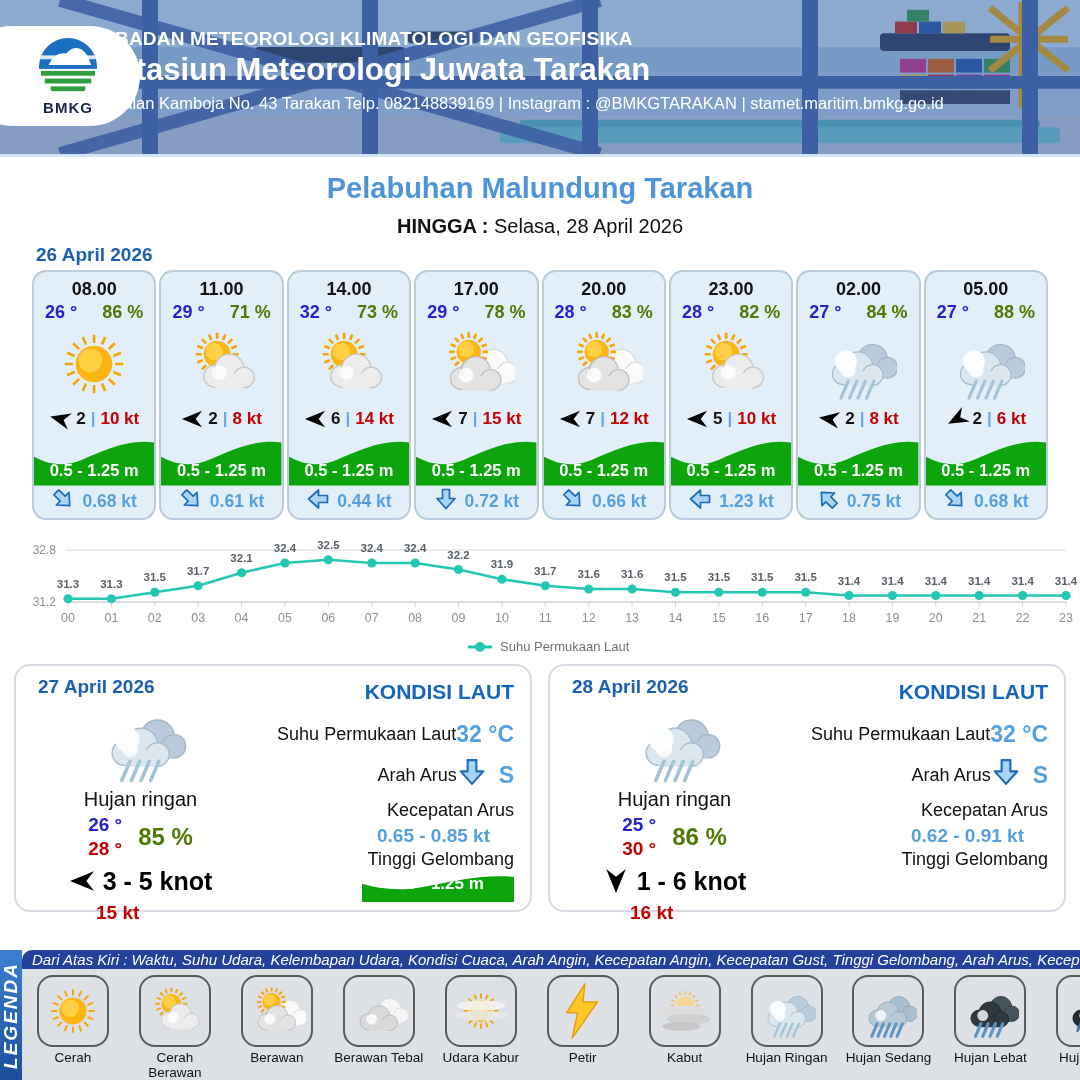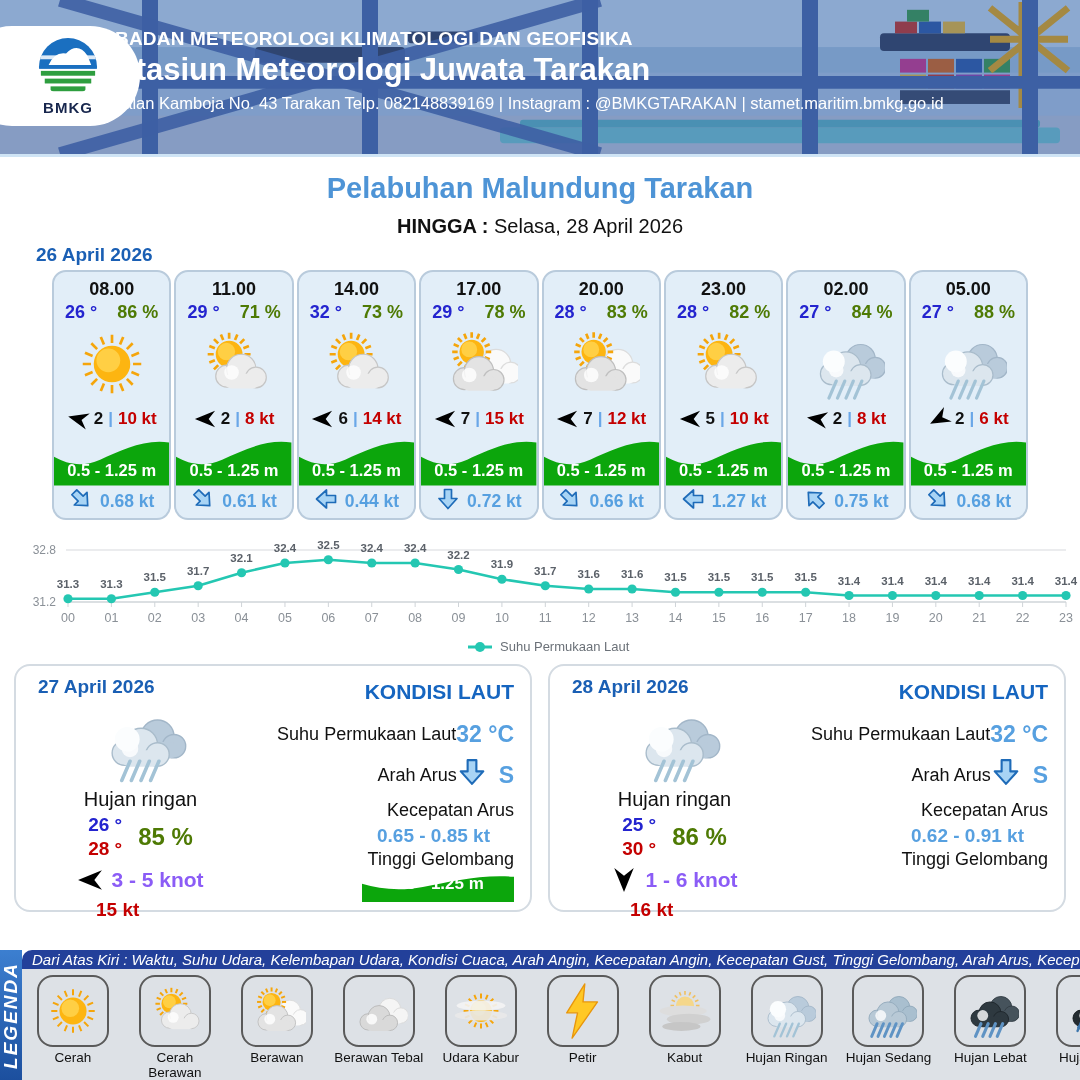--- a/index.html
+++ b/index.html
@@ -21,21 +21,21 @@
   
   .titlebar { text-align:center; padding-top:12px; }
   .main-title { font-size:40px; font-weight:800; color:#1565c0; letter-spacing:.5px;
     text-shadow:-2px -2px 0 #fff, 2px -2px 0 #fff, -2px 2px 0 #fff, 2px 2px 0 #fff, 3px 4px 4px rgba(0,0,0,.30); }
   .sub-title { font-size:29px; font-weight:bold; color:#4e94d6; margin-top:3px; }
   .validity { display:flex; justify-content:center; gap:90px; margin-top:10px; font-size:20px; color:#111; }
   .validity b { font-weight:800; }
   .date-label { margin:6px 0 4px 36px; font-size:19px; font-weight:bold; color:#1a5fb4; }
 
   
-  .cards-row { display:flex; gap:3px; padding:0 52px; height:250px; }
+  .cards-row { display:flex; gap:3px; padding:0 32px; height:250px; }
   .fcard { flex:1; background:#e2eef8; border:2px solid #b9cbdc; border-radius:14px;
     overflow:hidden; display:flex; flex-direction:column; }
   .fc-time { text-align:center; font-size:18px; font-weight:bold; color:#111; margin-top:7px; }
   .fc-tr { display:flex; justify-content:space-between; padding:2px 11px 0 11px;
     font-size:18px; font-weight:bold; }
   .fc-temp { color:#2424cf; } .fc-rh { color:#4e7a04; }
   .fc-icon { height:86px; display:flex; align-items:center; justify-content:center; }
   .fc-icon svg { width:78px; height:78px; }
   .fc-wind { display:flex; align-items:center; justify-content:center; gap:5px;
     font-size:17px; font-weight:bold; height:28px; }
@@ -58,21 +58,21 @@
   .sum-left { width:205px; display:flex; flex-direction:column; align-items:center; }
   .sum-date { align-self:flex-start; font-size:19px; font-weight:bold; color:#1a5fb4; }
   .sum-icon svg { width:92px; height:88px; }
   .sum-cond { font-size:20px; color:#111; margin-top:-2px; }
   .sum-temps { display:flex; align-items:center; gap:16px; margin-top:2px; }
   .sum-temps .col { display:flex; flex-direction:column; line-height:1.25; }
   .tmin { color:#2424cf; font-size:19px; font-weight:bold; }
   .tmax { color:#c40000; font-size:19px; font-weight:bold; }
   .srh { color:#4e7a04; font-size:24px; font-weight:bold; }
   .sum-wind { display:flex; align-items:center; gap:8px; margin-top:6px;
-    font-size:21px; font-weight:bold; color:#8b5cf6; }
+    font-size:25px; font-weight:bold; color:#000000; }
   .sgust { align-self:flex-start; margin:6px 0 0 58px; font-size:19px; font-weight:bold; color:#c40000; }
   .sum-right { flex:1; padding-left:28px; display:flex; flex-direction:column;align-items:flex-end; }
   .sea-head { font-size:21px; font-weight:800; color:#1565c0; margin:4px 0 8px 0; }
   .sea-row { display:flex; justify-content:space-between; align-items:center;
     font-size:18px; color:#111; margin-top:9px; }
   .sea-row .val { color:#57a0e0; font-weight:bold; font-size:23px; display:flex; align-items:center; gap:12px; }
   .spd-line { text-align:right; color:#57a0e0; font-weight:bold; font-size:19px; margin-top:4px; padding-right:24px; }
   .sea-wave { position:relative; align-self:flex-end; width:152px; height:62px; margin-top:2px; }
   .sea-wave svg { position:absolute; inset:0; width:100%; height:100%; }
   .sea-wave .wave-text { font-size:17px; bottom:8px; }
@@ -528,21 +528,21 @@
     <div class="waveband">
       <svg viewBox="0 0 120 56" preserveAspectRatio="none">
         <path d="M0 26 C 14 34 30 37 48 29 C 70 19 94 7 120 11 L120 56 L0 56 Z" fill="#0ca60c"></path>
       </svg>
       <div class="wave-text">0.5 - 1.25 m</div>
     </div>
     <div class="fc-cur">
       <span class="cur-ic"><svg width="24" height="24" viewBox="0 0 24 24" style="transform:rotate(90deg)">
             <polygon points="8.5,2.5 15.5,2.5 15.5,11.5 21,11.5 12,21.5 3,11.5 8.5,11.5" fill="#a8d4f5" stroke="#1e6bb8" stroke-width="1.7" stroke-linejoin="round"></polygon>
           </svg></span>
-      <span>1.27 kt</span>
+      <span>1.23 kt</span>
     </div>
   </div>
 
   <div class="fcard">
     <div class="fc-time">02.00</div>
     <div class="fc-tr">
       <span class="fc-temp">27 °</span>
       <span class="fc-rh">84 %</span>
     </div>
     <div class="fc-icon">

